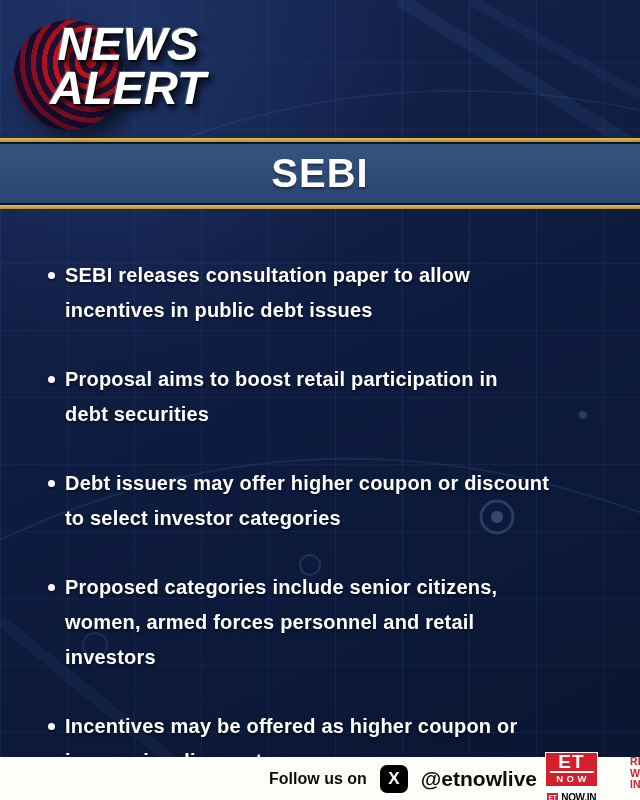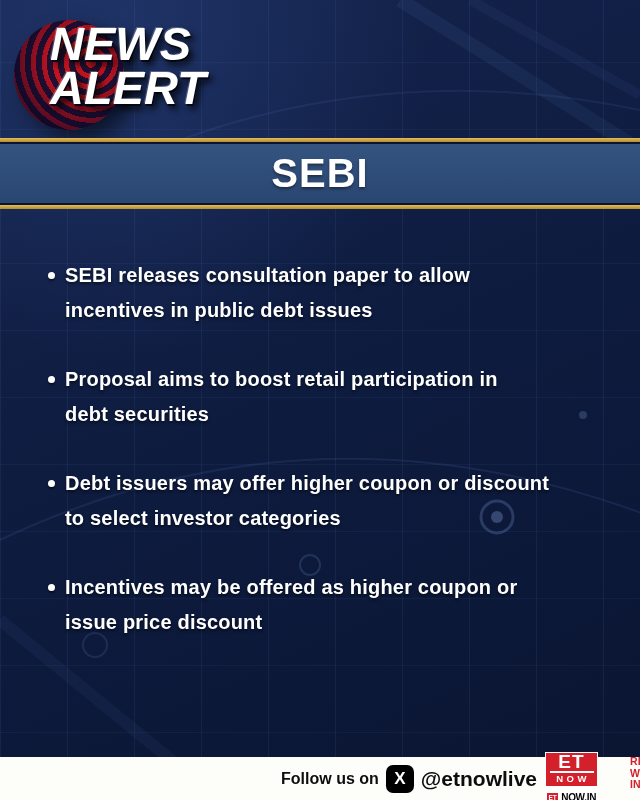--- a/index.html
+++ b/index.html
@@ -25,20 +25,21 @@
       radial-gradient(circle at 62% 42%, rgba(8,5,35,0) 30%, rgba(8,5,35,0.55) 68%, rgba(4,3,22,0.9) 100%),
       repeating-radial-gradient(circle at 72% 44%, #c2141f 0 5px, #221033 5px 11px);
     box-shadow:8px 12px 20px rgba(0,0,0,0.55);
     transform:rotate(-14deg);
   }
   .logo-text{
     position:absolute;left:50px;top:22px;
     font-style:italic;font-weight:900;font-size:47px;line-height:44px;
     color:#ffffff;letter-spacing:0px;
     text-shadow:4px 5px 7px rgba(0,0,0,0.85), 1px 2px 0 rgba(8,12,35,0.9), -1px -1px 0 rgba(255,255,255,0.25);
+    text-align:center;
   }
 
   
   .band{position:absolute;left:0;right:0;top:138px;}
   .gold{height:4px;background:linear-gradient(180deg,#e4bd57,#b68c2f);}
   .gap{height:2px;background:#0a1531;}
   .band-blue{
     height:59px;background:linear-gradient(180deg,#34547f,#2a4673);
     display:flex;align-items:center;justify-content:center;
   }
@@ -60,21 +61,21 @@
   }
   ul.bullets li::before{
     content:"";position:absolute;left:0;top:14px;width:7px;height:7px;border-radius:50%;
     background:#ffffff;box-shadow:0 2px 2px rgba(0,0,0,0.5);
   }
 
   
   .footer-strip{position:absolute;left:0;top:757px;width:640px;height:43px;background:#fdfdfa;}
   .follow{
     position:absolute;left:0;top:757px;height:43px;width:545px;
-    display:flex;align-items:center;justify-content:flex-end;gap:7px;
+    display:flex;align-items:center;justify-content:flex-end;gap:13px;
     padding-right:8px;box-sizing:border-box;
   }
   .follow-label{font-size:16px;font-weight:bold;color:#0d0d0d;}
   .x-badge{
     width:28px;height:28px;border-radius:7px;background:#000000;
     display:flex;align-items:center;justify-content:center;
   }
   .x-badge span{color:#ffffff;font-size:17px;font-weight:900;}
   .handle{font-size:21px;font-weight:800;color:#0d0d0d;}
 
@@ -131,20 +132,23 @@
     <div class="gold"></div>
   </div>
 
   <ul class="bullets">
     <li>SEBI releases consultation paper to allow
 incentives in public debt issues</li>
     <li>Proposal aims to boost retail participation in
 debt securities</li>
     <li>Debt issuers may offer higher coupon or discount
 to select investor categories</li>
+    <li>Proposed categories include senior citizens,
+women, armed forces personnel and retail
+investors</li>
     <li>Incentives may be offered as higher coupon or
 issue price discount</li>
   </ul>
 
   <div class="footer-strip"></div>
 
   <div class="follow">
     <span class="follow-label">Follow us on</span>
     <span class="x-badge">
       <span>X</span>

